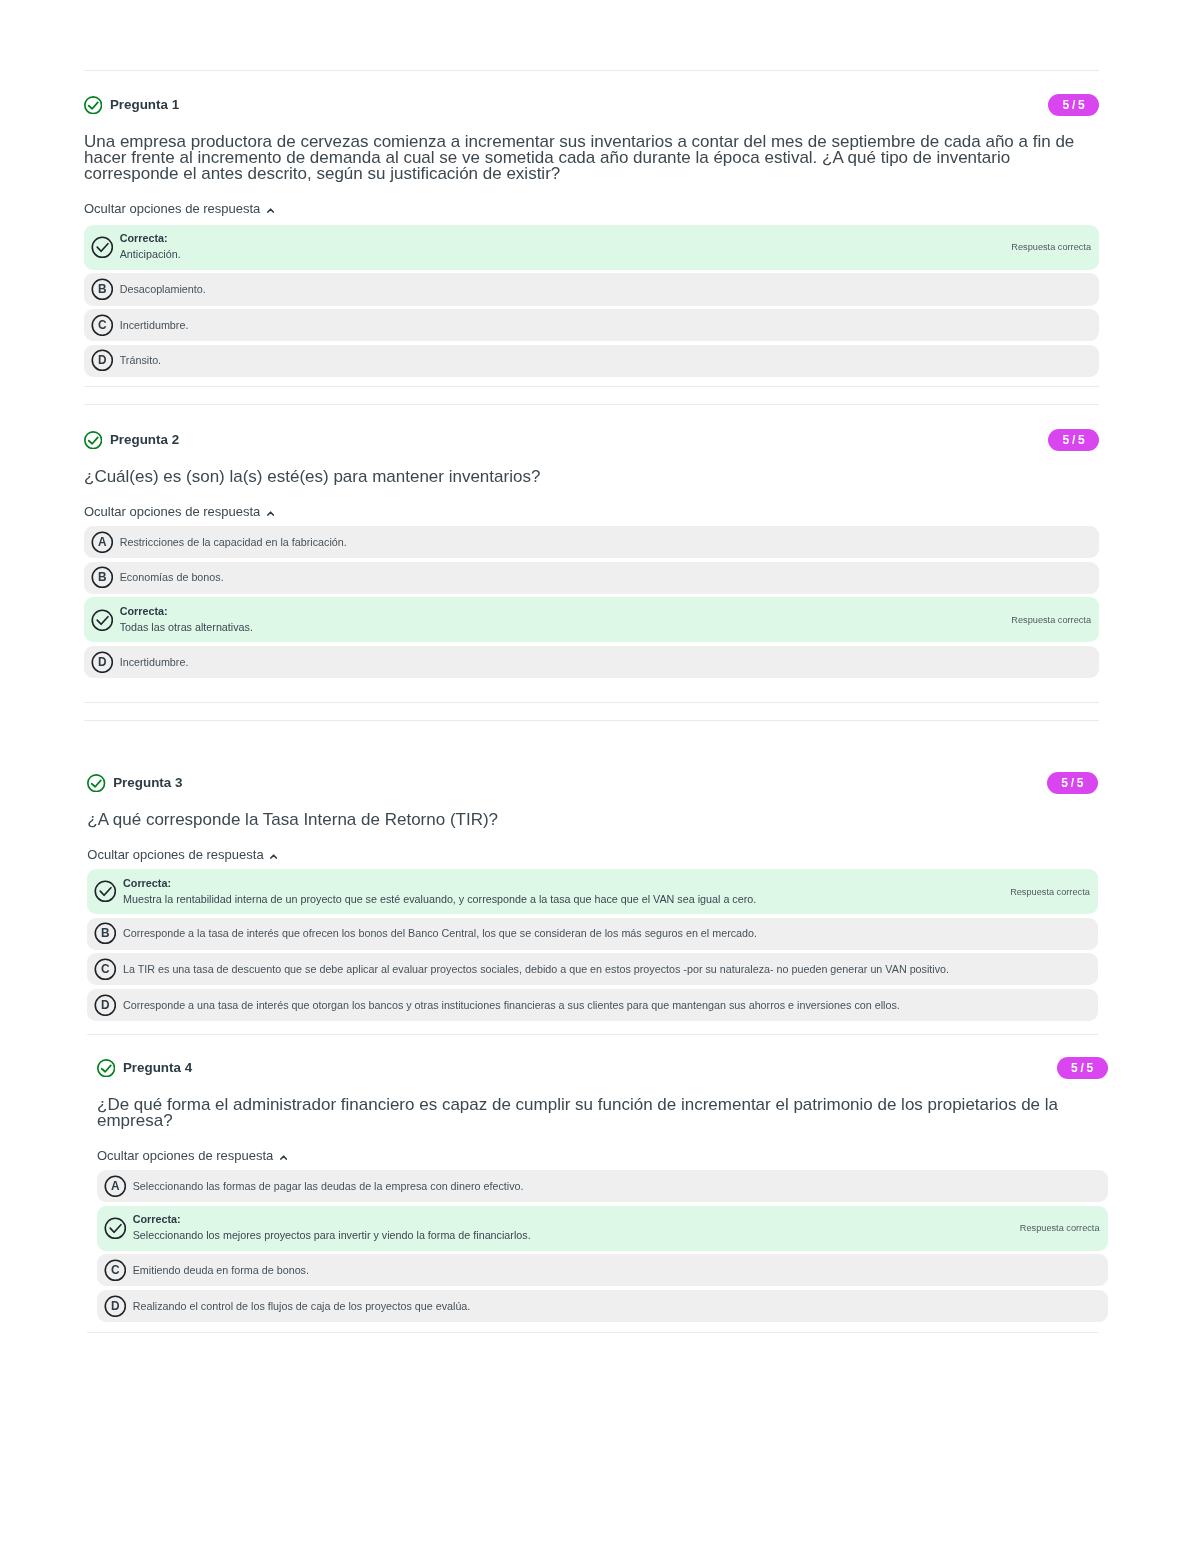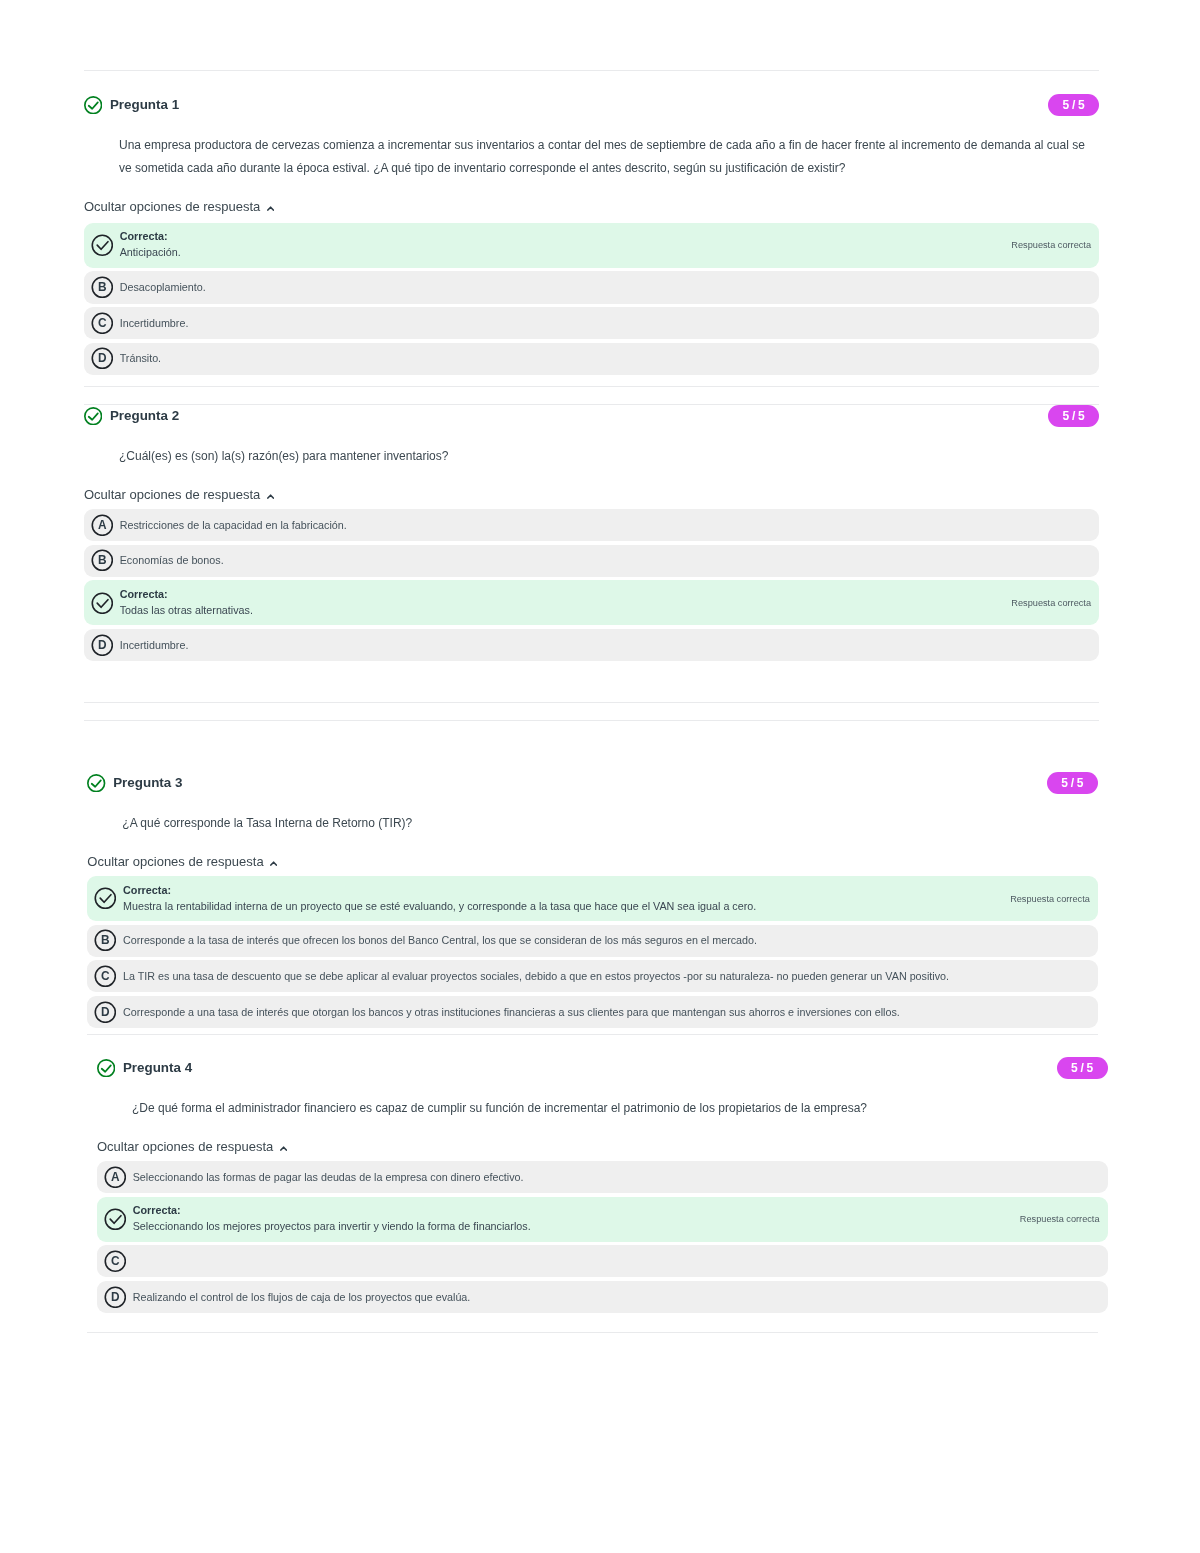--- a/index.html
+++ b/index.html
@@ -12,21 +12,21 @@
 
   .question{position:absolute;}
   .q-header{display:flex;align-items:center;justify-content:space-between;height:22px;}
   .q-title-wrap{display:flex;align-items:center;}
   .q-check{width:18.4px;height:18.4px;display:block;flex:0 0 auto;}
   .q-title{font-size:13.4px;font-weight:700;color:#2D3B45;margin-left:7.5px;line-height:18.5px;}
   .score-pill{background:#d946ef;color:#ffffff;border-radius:11px;font-size:12px;font-weight:700;
               height:22px;width:51px;display:flex;align-items:center;justify-content:center;letter-spacing:-0.3px;
               box-sizing:border-box;}
 
-  .q-text{font-size:12px;color:#3C4850;line-height:23px;margin-top:17.5px;margin-left:35px;}
+  .q-text{font-size:17px;color:#3C4850;line-height:16px;margin-top:17.5px;}
   .toggle{font-size:13px;color:#3C4850;display:inline-flex;align-items:center;line-height:13px;margin-top:20.5px;}
   .chev{margin-left:6.5px;display:block;width:7.2px;height:5.6px;margin-top:4px;}
 
   .opts{margin-top:7.5px;}
   .opts.tight{margin-top:6px;}
   .opt{display:flex;align-items:center;border-radius:9px;background:#EFEFEF;
        min-height:32.1px;margin-bottom:3.55px;padding:0 8px 0 6.6px;box-sizing:border-box;position:relative;}
   .opt.correct{background:#DEF8E8;min-height:45.2px;}
   .opt-icon{width:22.6px;height:22.6px;flex:0 0 auto;display:block;}
   .opt-body{margin-left:6.5px;flex:1 1 auto;min-width:0;}
@@ -94,30 +94,30 @@
           <div class="opt">
             <svg class="opt-icon" viewBox="0 0 24 24">
               <circle cx="12" cy="12" r="10.65" fill="none" stroke="#1F2328" stroke-width="1.7"></circle>
               <text x="12" y="16.2" text-anchor="middle" font-family="Liberation Sans, sans-serif" font-size="12.6" font-weight="700" fill="#2D3B45">D</text>
             </svg>
             <div class="opt-body">
               <div class="opt-text">Tránsito.</div>
             </div>
           </div>
         </div></div>
-      <div class="question" style="left:84px;top:405px;width:1015px"><div class="q-header">
+      <div class="question" style="left:84px;top:429px;width:1015px"><div class="q-header">
           <div class="q-title-wrap">
             <svg class="q-check" viewBox="0 0 24 24" fill="none">
               <circle cx="12" cy="12" r="10.9" stroke="#00801F" stroke-width="2.15"></circle>
               <path d="M6.2 12.7 L10.7 16.6 L18.0 8.3" stroke="#00801F" stroke-width="2.3" stroke-linecap="round" stroke-linejoin="round"></path>
             </svg>
             <span class="q-title">Pregunta 2</span>
           </div>
           <div class="score-pill">5 / 5</div>
-        </div><div class="q-text">¿Cuál(es) es (son) la(s) razón(es) para mantener inventarios?</div><div class="toggle">
+        </div><div class="q-text">¿Cuál(es) es (son) la(s) esté(es) para mantener inventarios?</div><div class="toggle">
           <span>Ocultar opciones de respuesta</span>
           <svg class="chev" viewBox="0 0 9 7" fill="none">
             <path d="M1.1 5.1 L4.5 1.5 L7.9 5.1" stroke="#2D3B45" stroke-width="2" stroke-linecap="round" stroke-linejoin="round"></path>
           </svg>
         </div><div class="opts tight">
           <div class="opt">
             <svg class="opt-icon" viewBox="0 0 24 24">
               <circle cx="12" cy="12" r="10.65" fill="none" stroke="#1F2328" stroke-width="1.7"></circle>
               <text x="12" y="16.2" text-anchor="middle" font-family="Liberation Sans, sans-serif" font-size="12.6" font-weight="700" fill="#2D3B45">A</text>
             </svg>
@@ -242,20 +242,23 @@
               <div class="opt-label">Correcta:</div>
               <div class="opt-text">Seleccionando los mejores proyectos para invertir y viendo la forma de financiarlos.</div>
             </div>
             <div class="opt-right">Respuesta correcta</div>
           </div>
           <div class="opt">
             <svg class="opt-icon" viewBox="0 0 24 24">
               <circle cx="12" cy="12" r="10.65" fill="none" stroke="#1F2328" stroke-width="1.7"></circle>
               <text x="12" y="16.2" text-anchor="middle" font-family="Liberation Sans, sans-serif" font-size="12.6" font-weight="700" fill="#2D3B45">C</text>
             </svg>
+            <div class="opt-body">
+              <div class="opt-text">Emitiendo deuda en forma de bonos.</div>
+            </div>
           </div>
           <div class="opt">
             <svg class="opt-icon" viewBox="0 0 24 24">
               <circle cx="12" cy="12" r="10.65" fill="none" stroke="#1F2328" stroke-width="1.7"></circle>
               <text x="12" y="16.2" text-anchor="middle" font-family="Liberation Sans, sans-serif" font-size="12.6" font-weight="700" fill="#2D3B45">D</text>
             </svg>
             <div class="opt-body">
               <div class="opt-text">Realizando el control de los flujos de caja de los proyectos que evalúa.</div>
             </div>
           </div>

